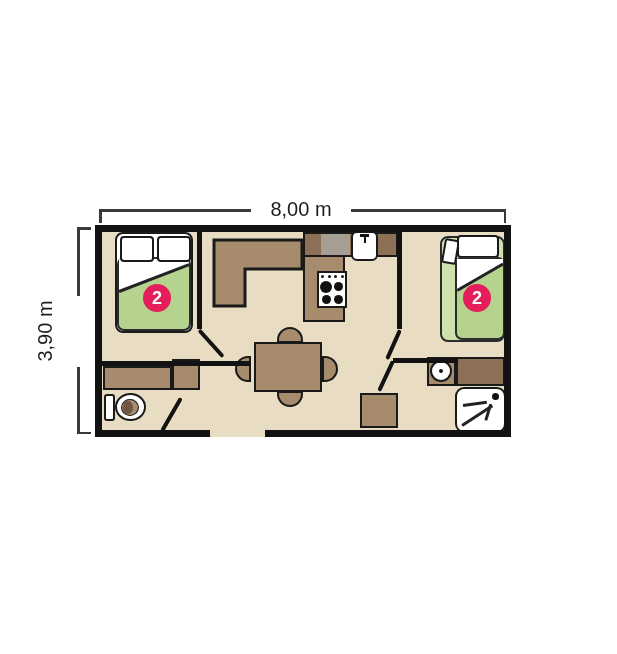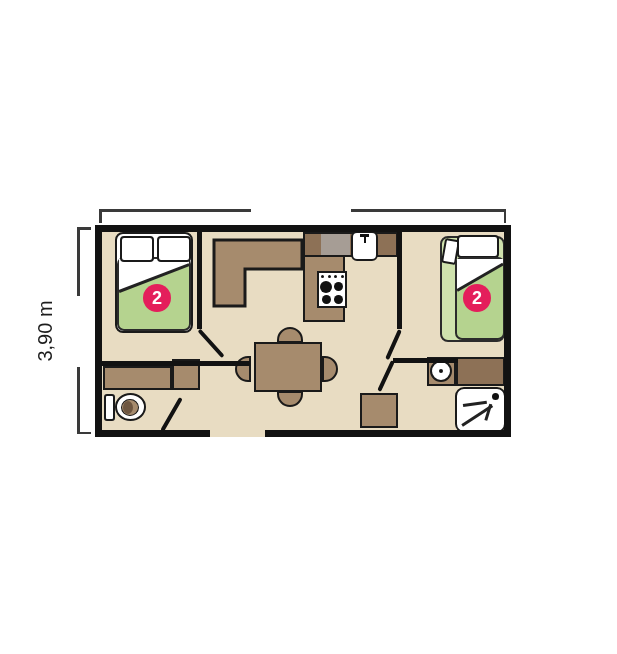--- a/index.html
+++ b/index.html
@@ -107,20 +107,21 @@
   <div class="abs wall" style="left:95px;top:430px;width:115px;height:7px;"></div>
   <div class="abs wall" style="left:265px;top:430px;width:246px;height:7px;"></div>
 
   <div class="abs badge" style="left:143px;top:284px;width:28px;height:28px;">2</div>
   <div class="abs badge" style="left:463px;top:284px;width:28px;height:28px;">2</div>
 
   <div class="abs dimline" style="left:99px;top:209px;width:152px;height:2.5px;"></div>
   <div class="abs dimline" style="left:351px;top:209px;width:155px;height:2.5px;"></div>
   <div class="abs dimline" style="left:99px;top:209px;width:2.5px;height:14px;"></div>
   <div class="abs dimline" style="left:503.5px;top:209px;width:2.5px;height:14px;"></div>
+  <div class="abs dimtext" style="left:251px;top:198px;width:100px;height:22px;">8,00 m</div>
 
   <div class="abs dimline" style="left:77px;top:227px;width:2.5px;height:69px;"></div>
   <div class="abs dimline" style="left:77px;top:367px;width:2.5px;height:67px;"></div>
   <div class="abs dimline" style="left:77px;top:227px;width:14px;height:2.5px;"></div>
   <div class="abs dimline" style="left:77px;top:431.5px;width:14px;height:2.5px;"></div>
   <div class="abs dimtext" style="left:-5px;top:320px;width:100px;height:22px;transform:rotate(-90deg);">3,90 m</div>
 
 </div>
 
 </body></html>

